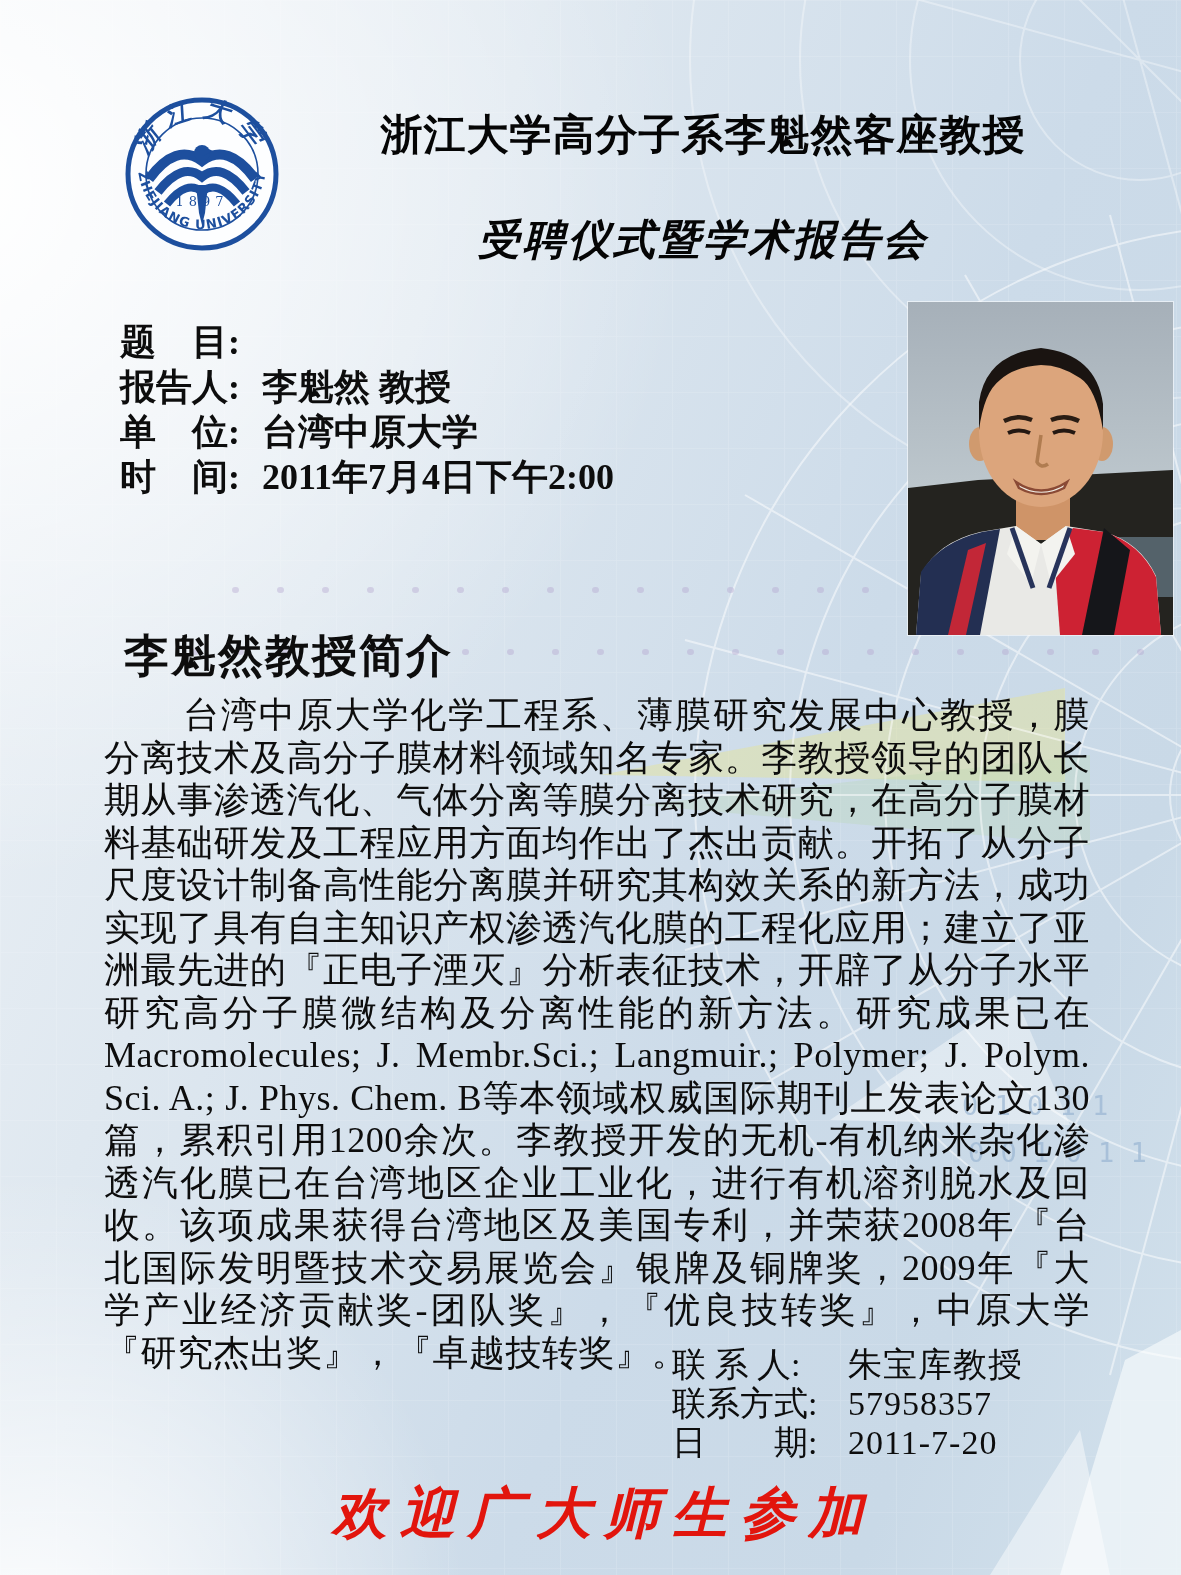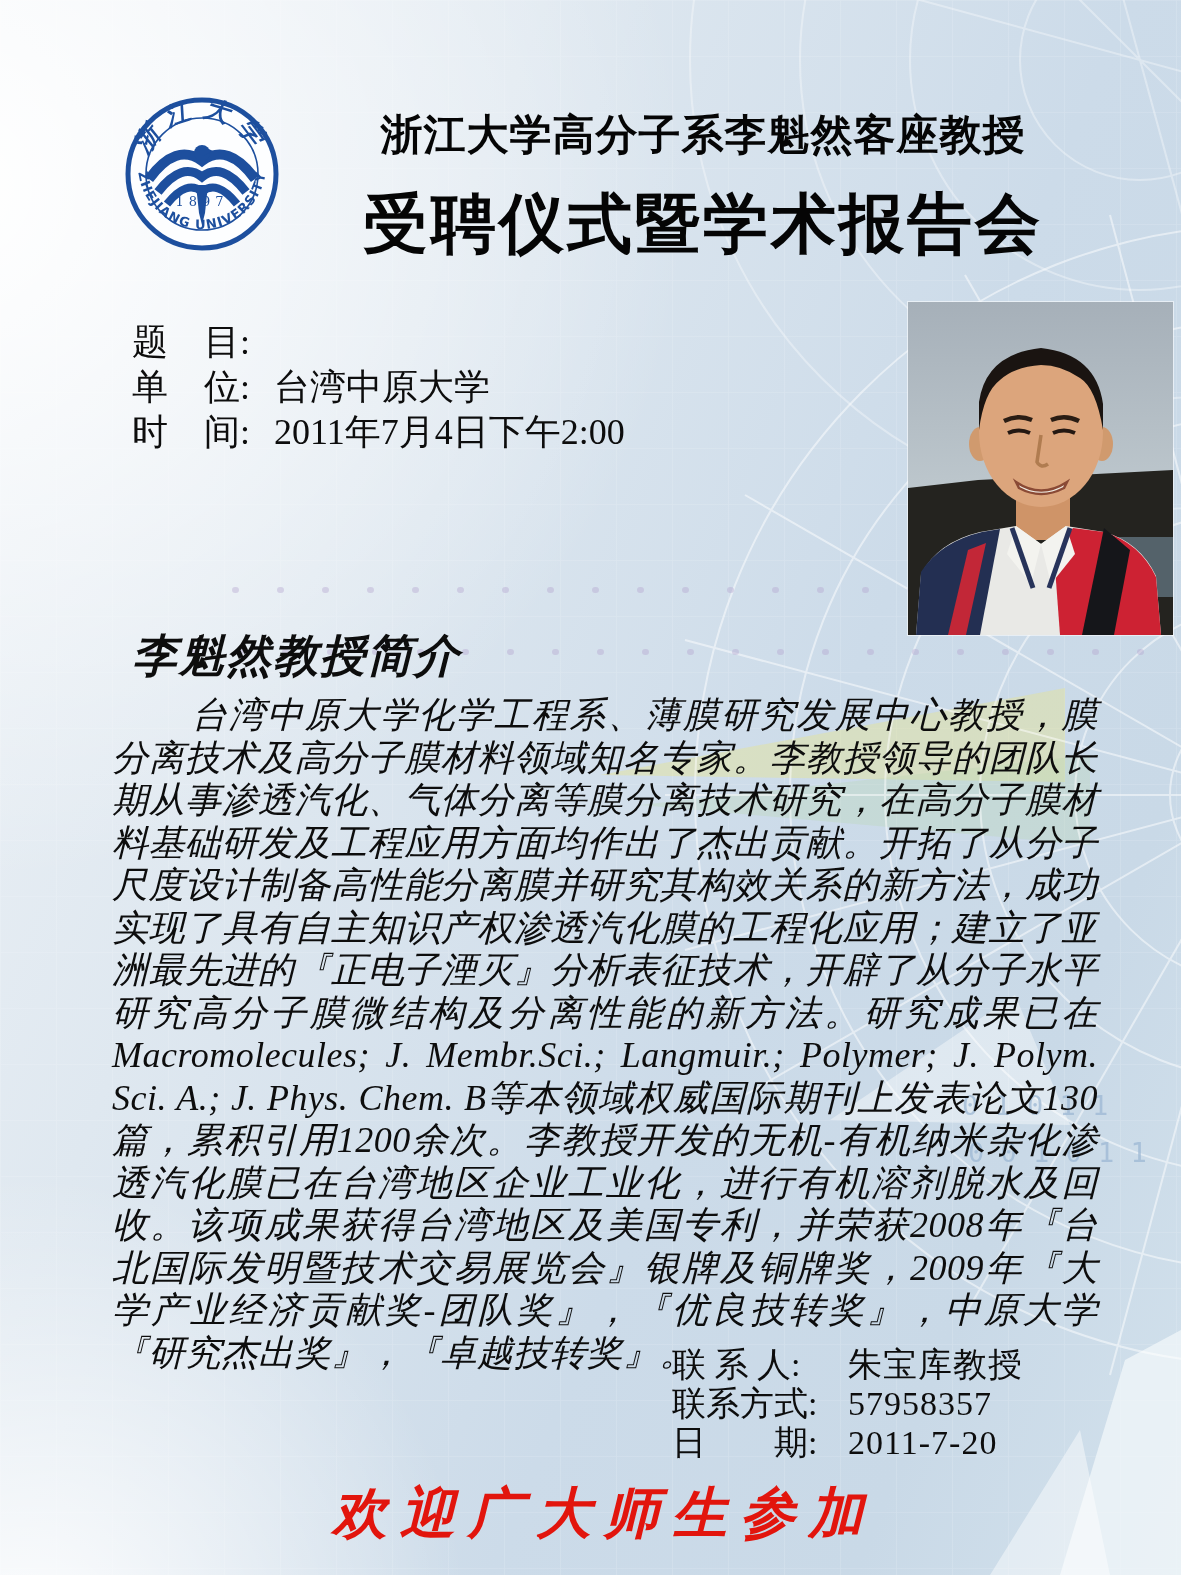--- a/index.html
+++ b/index.html
@@ -16,36 +16,36 @@
       linear-gradient(112deg, #eff3f7 0%, #dfe8f0 30%, #ccdbe9 62%, #c9d9e7 82%, #d2e1ec 100%);
   }
   .bg-decor { position:absolute; inset:0; pointer-events:none; }
 
   
   .masthead { position:absolute; top:95px; left:0; right:0; height:170px; }
   .logo { position:absolute; left:123px; top:0; width:157px; height:157px; }
   .titles { margin-left:255px; margin-right:30px; text-align:center;
             font-weight:bold; color:#050505; }
   .title-line1 { font-size:42px; line-height:80px; letter-spacing:1px; white-space:nowrap; }
-  .title-line2 { font-size:65px; line-height:66px; letter-spacing:3px; margin-top:16px; white-space:nowrap; }
-
-  
-  .details { position:absolute; left:132px; top:320px; width:790px; font-size:36px; }
+  .title-line2 { font-size:42px; line-height:66px; letter-spacing:3px; margin-top:32px; white-space:nowrap;font-style:italic; }
+
+  
+  .details { position:absolute; left:120px; top:320px; width:790px; font-size:36px;font-weight:bold; }
   .drow { display:flex; align-items:flex-start; line-height:45px; }
   .dlabel { flex:none; width:142px; white-space:pre; }
   .dvalue { flex:1; }
   .dvalue .vline { line-height:43px; white-space:nowrap; }
 
   
   .photo { position:absolute; left:908px; top:302px; width:265px; height:333px;
            outline:1px solid rgba(255,255,255,.55); }
   .photo svg { display:block; }
 
   
-  .bio { position:absolute; left:112px; top:630px; width:986px;font-style:italic; }
+  .bio { position:absolute; left:104px; top:630px; width:986px; }
   .bio-heading { margin:0 0 12px 20px; font-size:45px; line-height:52px;
                  font-weight:bold; letter-spacing:2px; }
   .bio-text { margin:0; font-size:36px; line-height:42.5px; text-align:justify;
               text-indent:2.2em; letter-spacing:0.5px; }
 
   
   .contact { position:absolute; left:672px; top:1345px; font-size:34px; line-height:39px; }
   .crow { display:flex;gap:11px; }
   .clabel { flex:none; width:165px; white-space:pre; }
   .cvalue { white-space:nowrap; letter-spacing:1px; }
@@ -148,20 +148,24 @@
       <div class="title-line1">浙江大学高分子系李魁然客座教授</div>
       <div class="title-line2">受聘仪式暨学术报告会</div>
     </div>
   </header>
 
   <section class="details">
     <div class="drow">
       <span class="dlabel">题　目:</span>
     </div>
     <div class="drow">
+      <span class="dlabel">报告人:</span>
+      <span class="dvalue">李魁然 教授</span>
+    </div>
+    <div class="drow">
       <span class="dlabel">单　位:</span>
       <span class="dvalue">台湾中原大学</span>
     </div>
     <div class="drow">
       <span class="dlabel">时　间:</span>
       <span class="dvalue">2011年7月4日下午2:00</span>
     </div>
   </section>
 
   <div class="photo">

